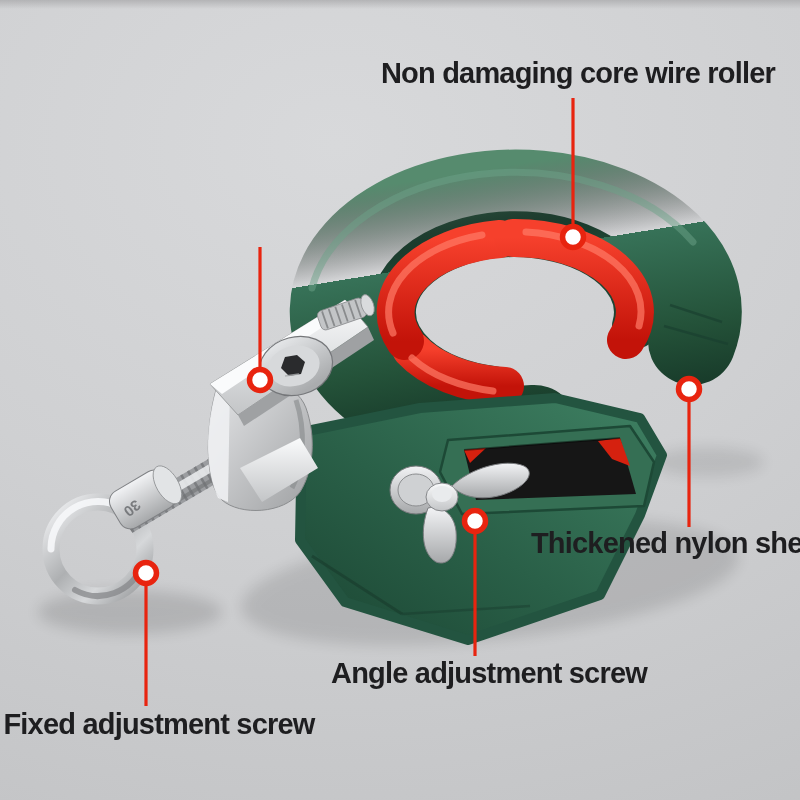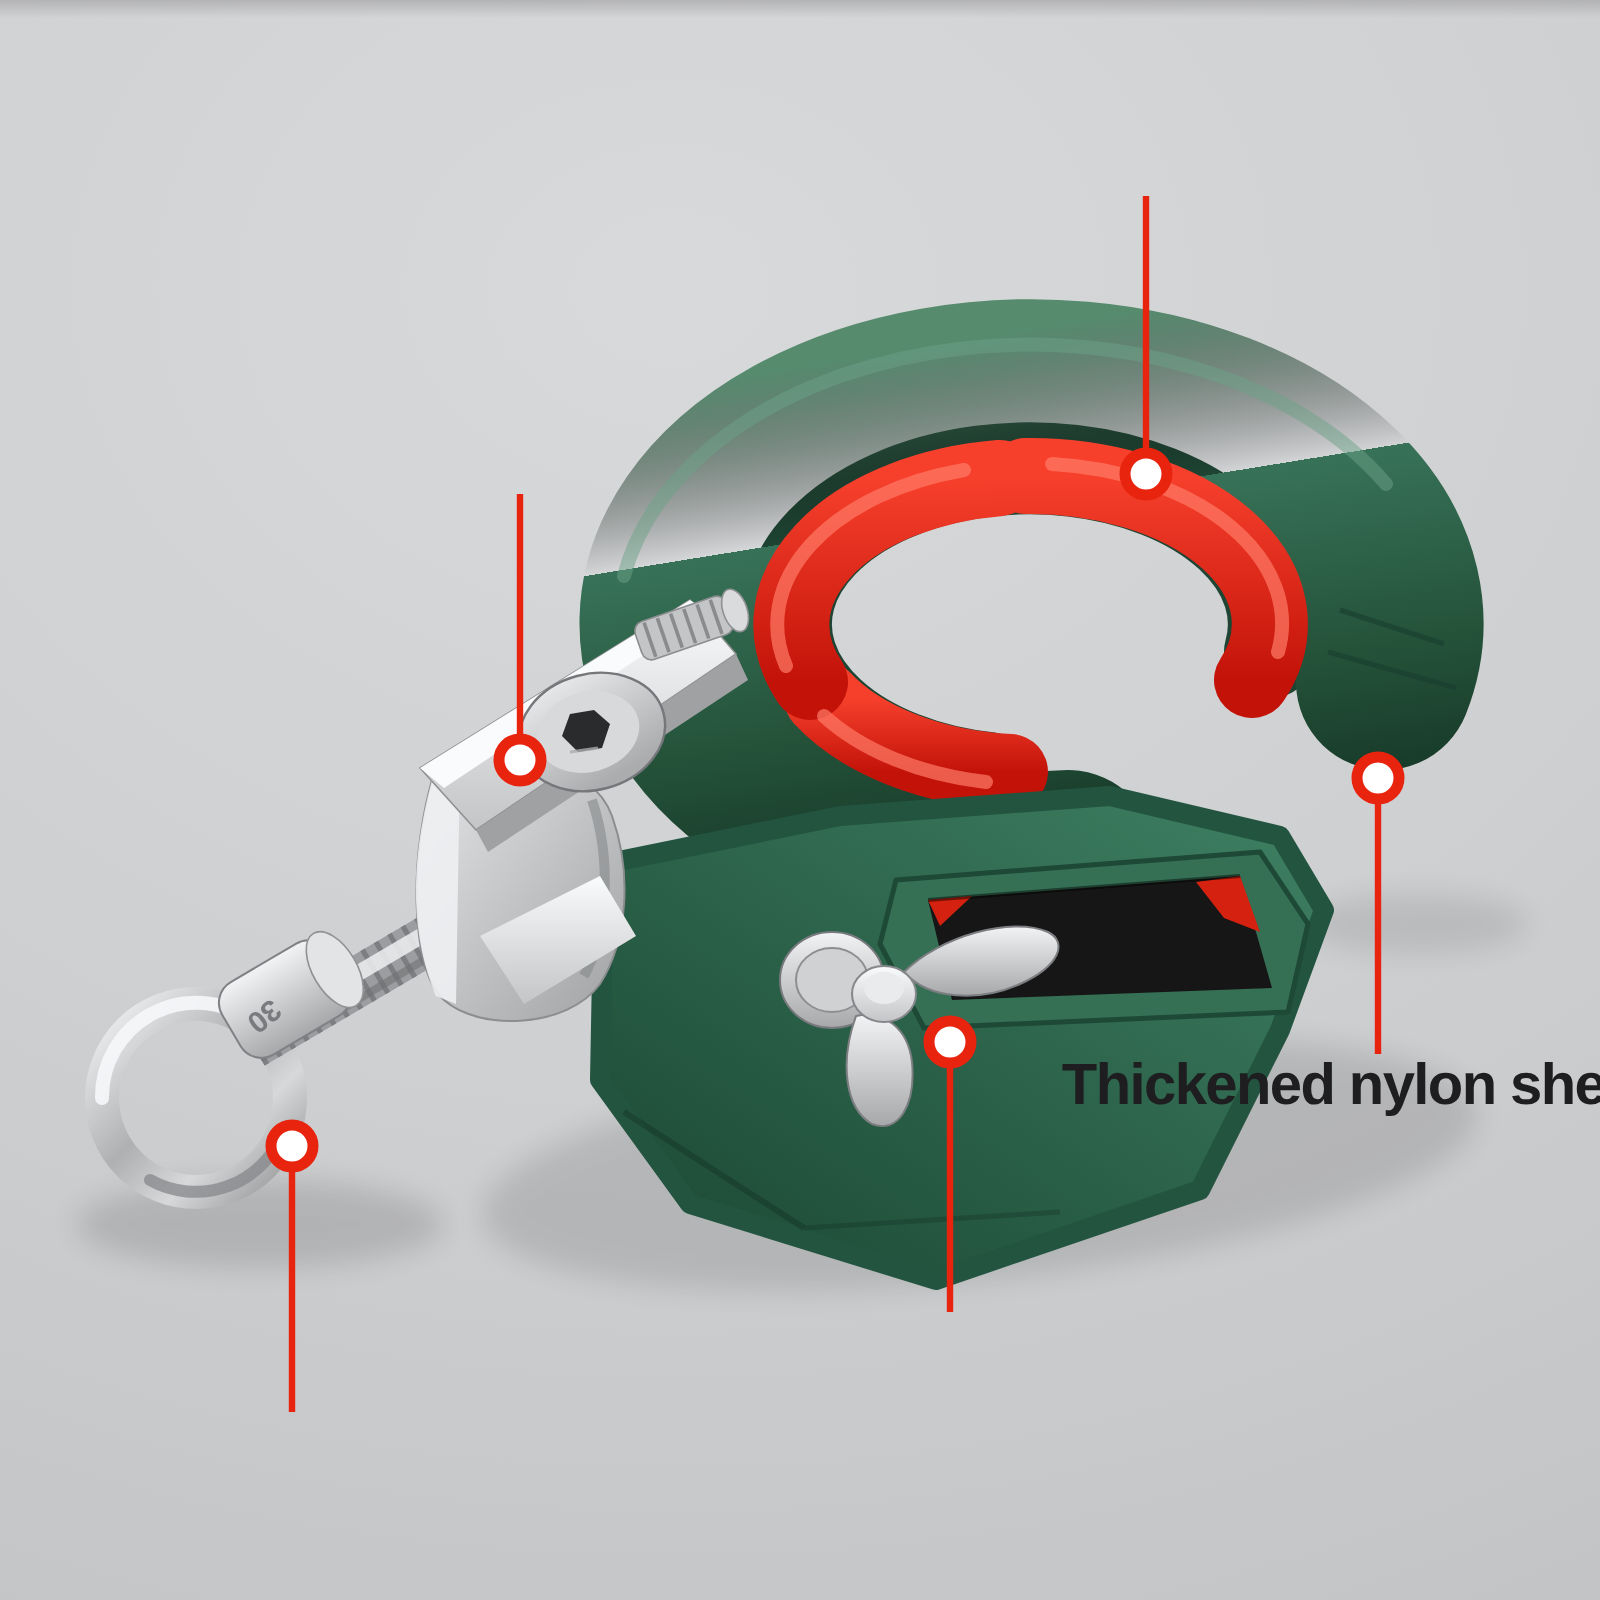--- a/index.html
+++ b/index.html
@@ -190,14 +190,17 @@
       <line x1="146" y1="573" x2="146" y2="706" stroke="#e8240f" stroke-width="3.2"></line>
 
       <circle cx="573" cy="237" r="10.5" fill="#ffffff" stroke="#e8240f" stroke-width="5.5"></circle>
       <circle cx="260" cy="380" r="10.5" fill="#ffffff" stroke="#e8240f" stroke-width="5.5"></circle>
       <circle cx="689" cy="389" r="10.5" fill="#ffffff" stroke="#e8240f" stroke-width="5.5"></circle>
       <circle cx="475" cy="521" r="10.5" fill="#ffffff" stroke="#e8240f" stroke-width="5.5"></circle>
       <circle cx="146" cy="573" r="10.5" fill="#ffffff" stroke="#e8240f" stroke-width="5.5"></circle>
     </g>
   </svg>
 
+  <div class="label" style="left:578px; top:58px">Non damaging core wire roller</div>
   <div class="label" style="left:674px; top:528px">Thickened nylon shell</div>
+  <div class="label" style="left:489px; top:658px">Angle adjustment screw</div>
+  <div class="label" style="left:159px; top:709px">Fixed adjustment screw</div>
 </div>
 
 </body></html>

